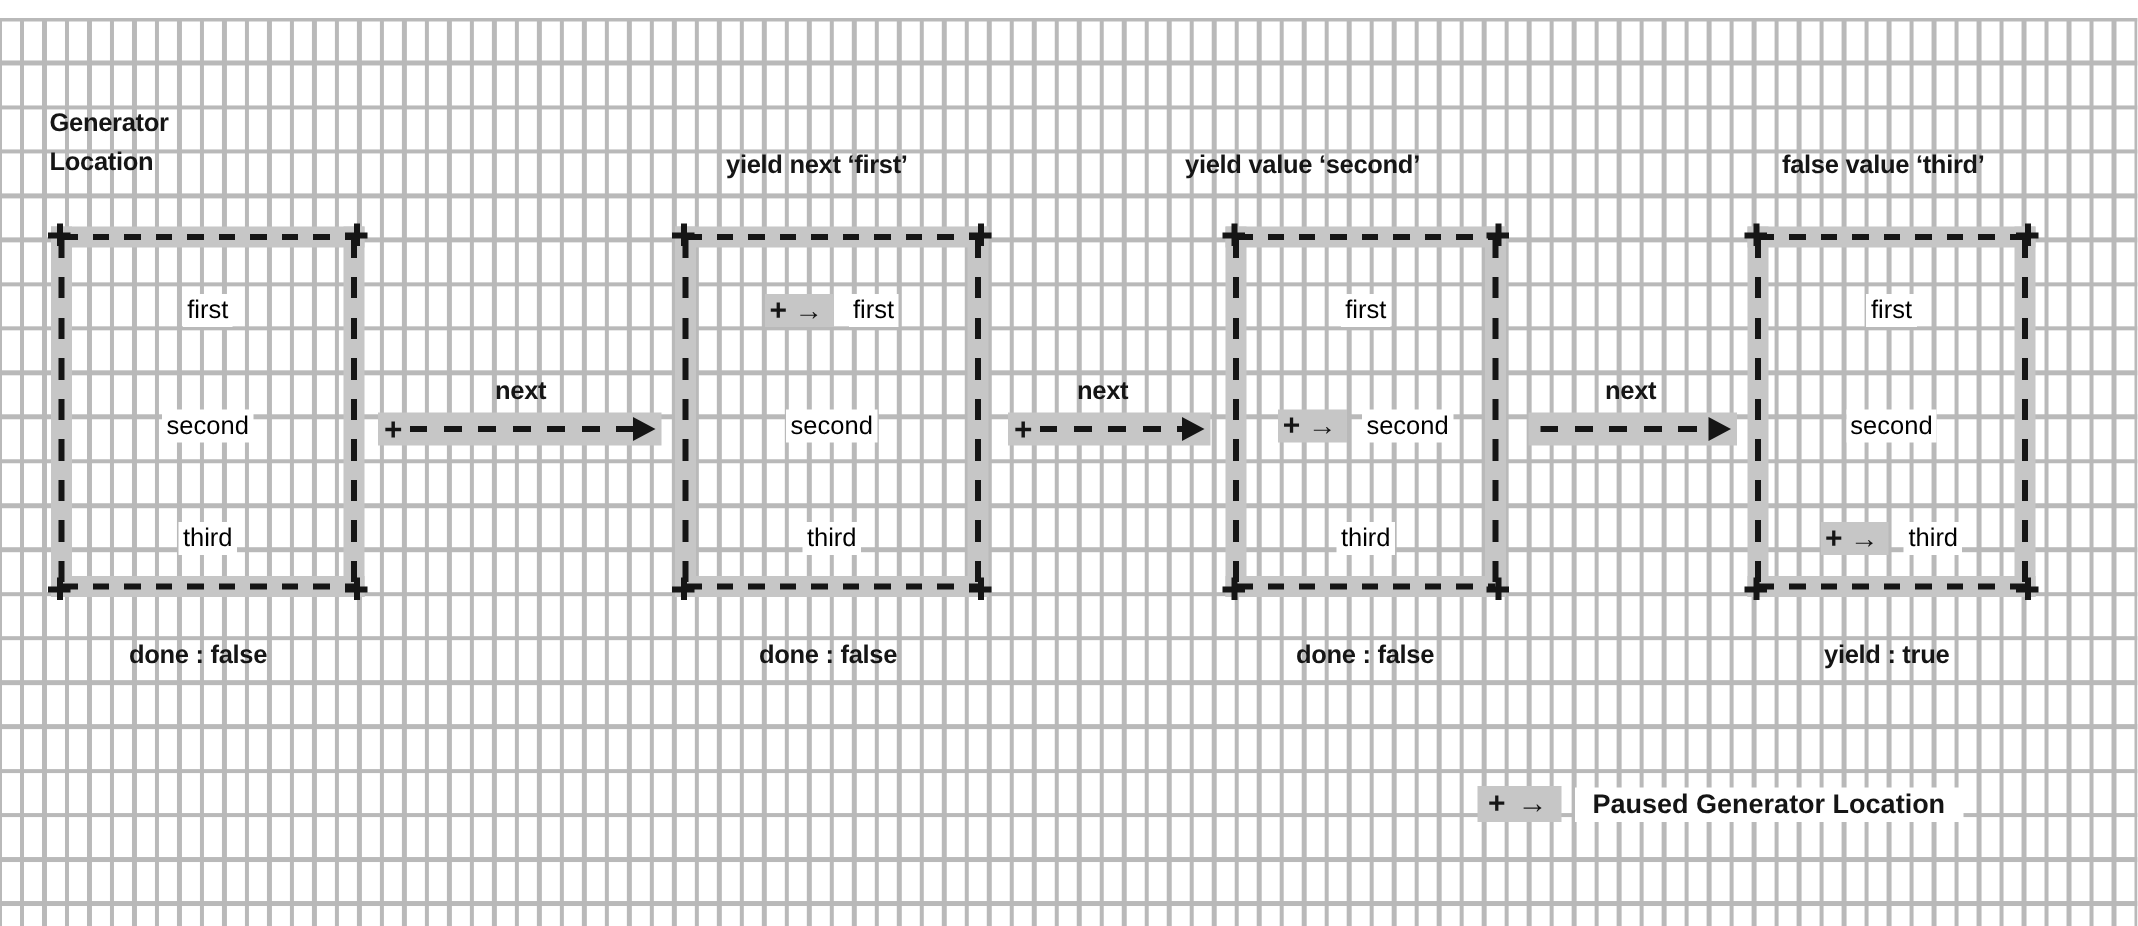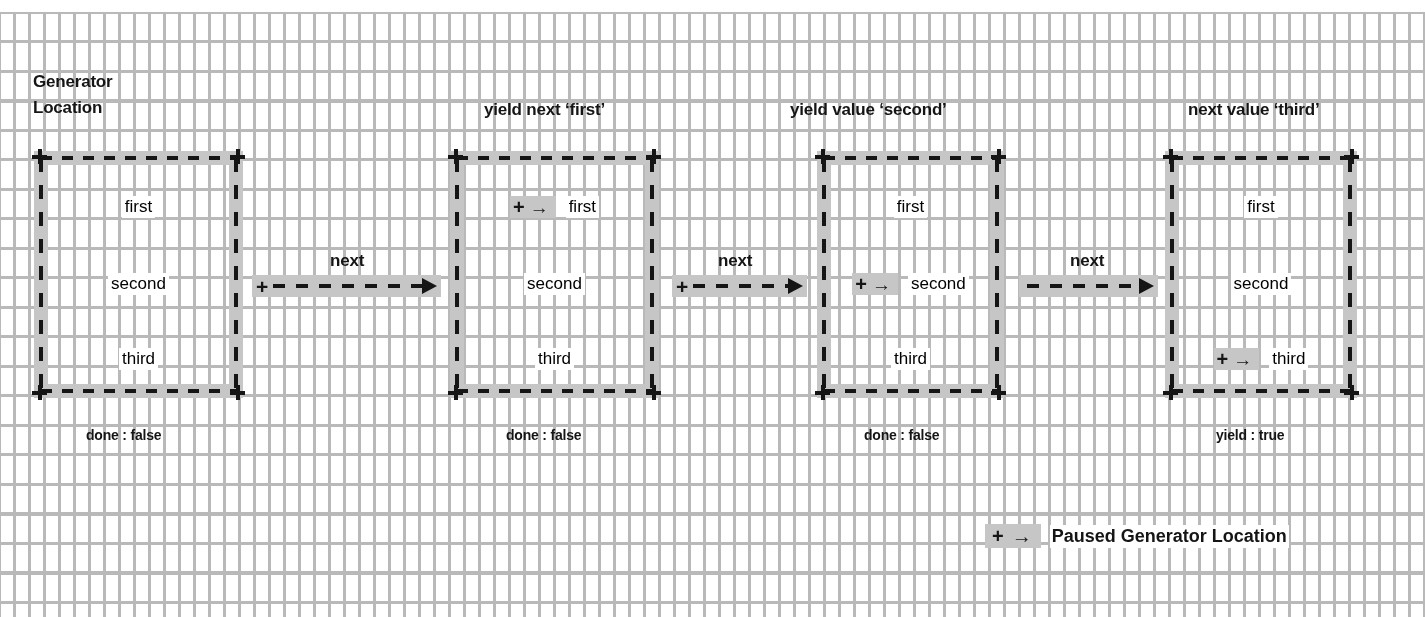--- a/index.html
+++ b/index.html
@@ -33,21 +33,21 @@
     line-height: 1.18;
     letter-spacing: -0.2px;
   }
   .heading {
     font-size: 17px;
   }
   .caption {
     font-size: 17px;
   }
   .done {
-    font-size: 14px;
+    font-size: 17px;
     background: transparent;
   }
   .arrow-label {
     font-size: 17px;
   }
   .item-text {
     font-size: 17px;
     background: #ffffff;
     padding: 1px 3px;
   }
@@ -194,35 +194,35 @@
     color: #151515;
   }
   .legend .swatch .plus { margin-right: 8px; line-height: 1; }
   .legend .swatch .arw  { line-height: 1; }
   .legend .legend-text {
     font-size: 18px;
     font-weight: bold;
     color: #151515;
     margin-left: 9px;
     background: #ffffff;
-    padding: 1px 2px;
+    padding: 1px 12px;
     white-space: pre;
   }
 </style>
 </head>
 <body>
 
 <div id="canvas">
 
   <div class="lbl heading" style="left:33px; top:60px;">Generator</div>
   <div class="lbl heading" style="left:33px; top:86px;">Location</div>
 
   <div class="lbl caption" style="left:484px; top:88px;">yield next ‘first’</div>
   <div class="lbl caption" style="left:790px; top:88px;">yield value ‘second’</div>
-  <div class="lbl caption" style="left:1188px; top:88px;">next value ‘third’</div>
+  <div class="lbl caption" style="left:1188px; top:88px;">false value ‘third’</div>
 
   <div class="seqbox" style="left:41px; top:146px; width:195px; height:233px;">
     <div class="band-t"></div>
     <div class="band-b"></div>
     <div class="band-l"></div>
     <div class="band-r"></div>
     <div class="dash-t"></div>
     <div class="dash-b"></div>
     <div class="dash-l"></div>
     <div class="dash-r"></div>

